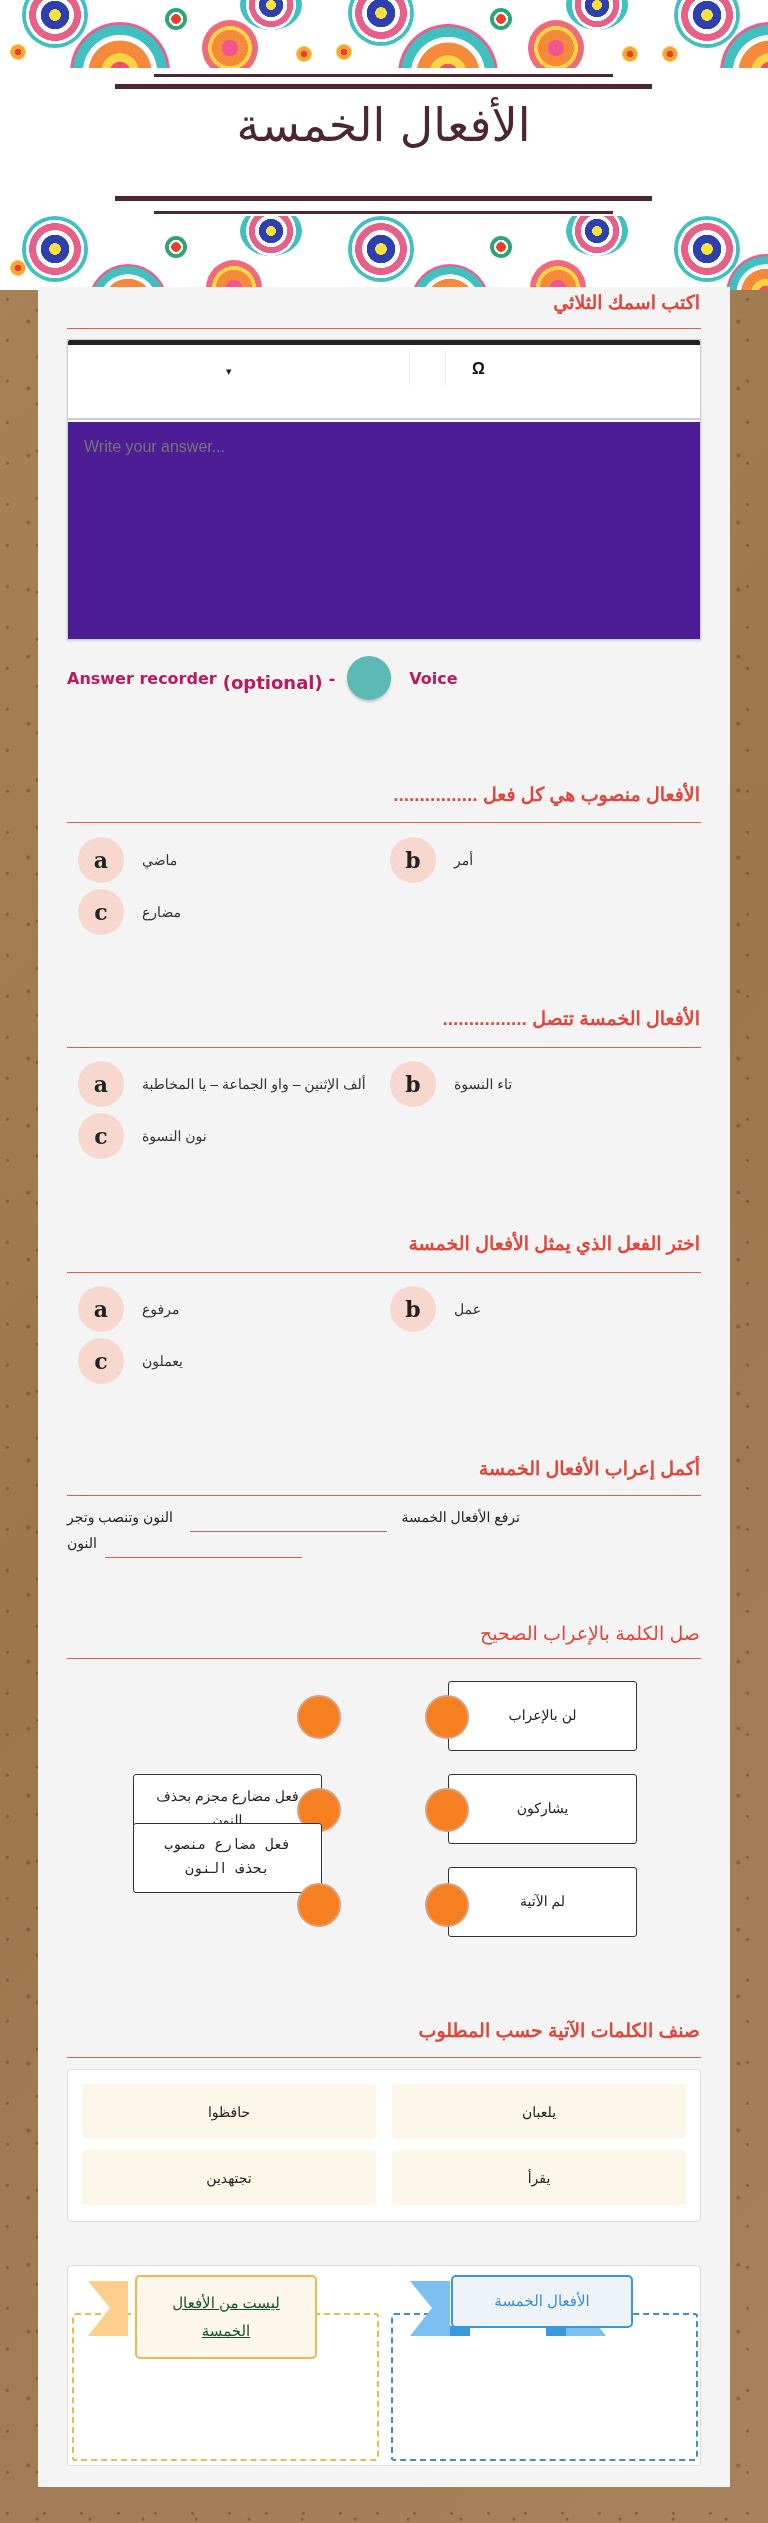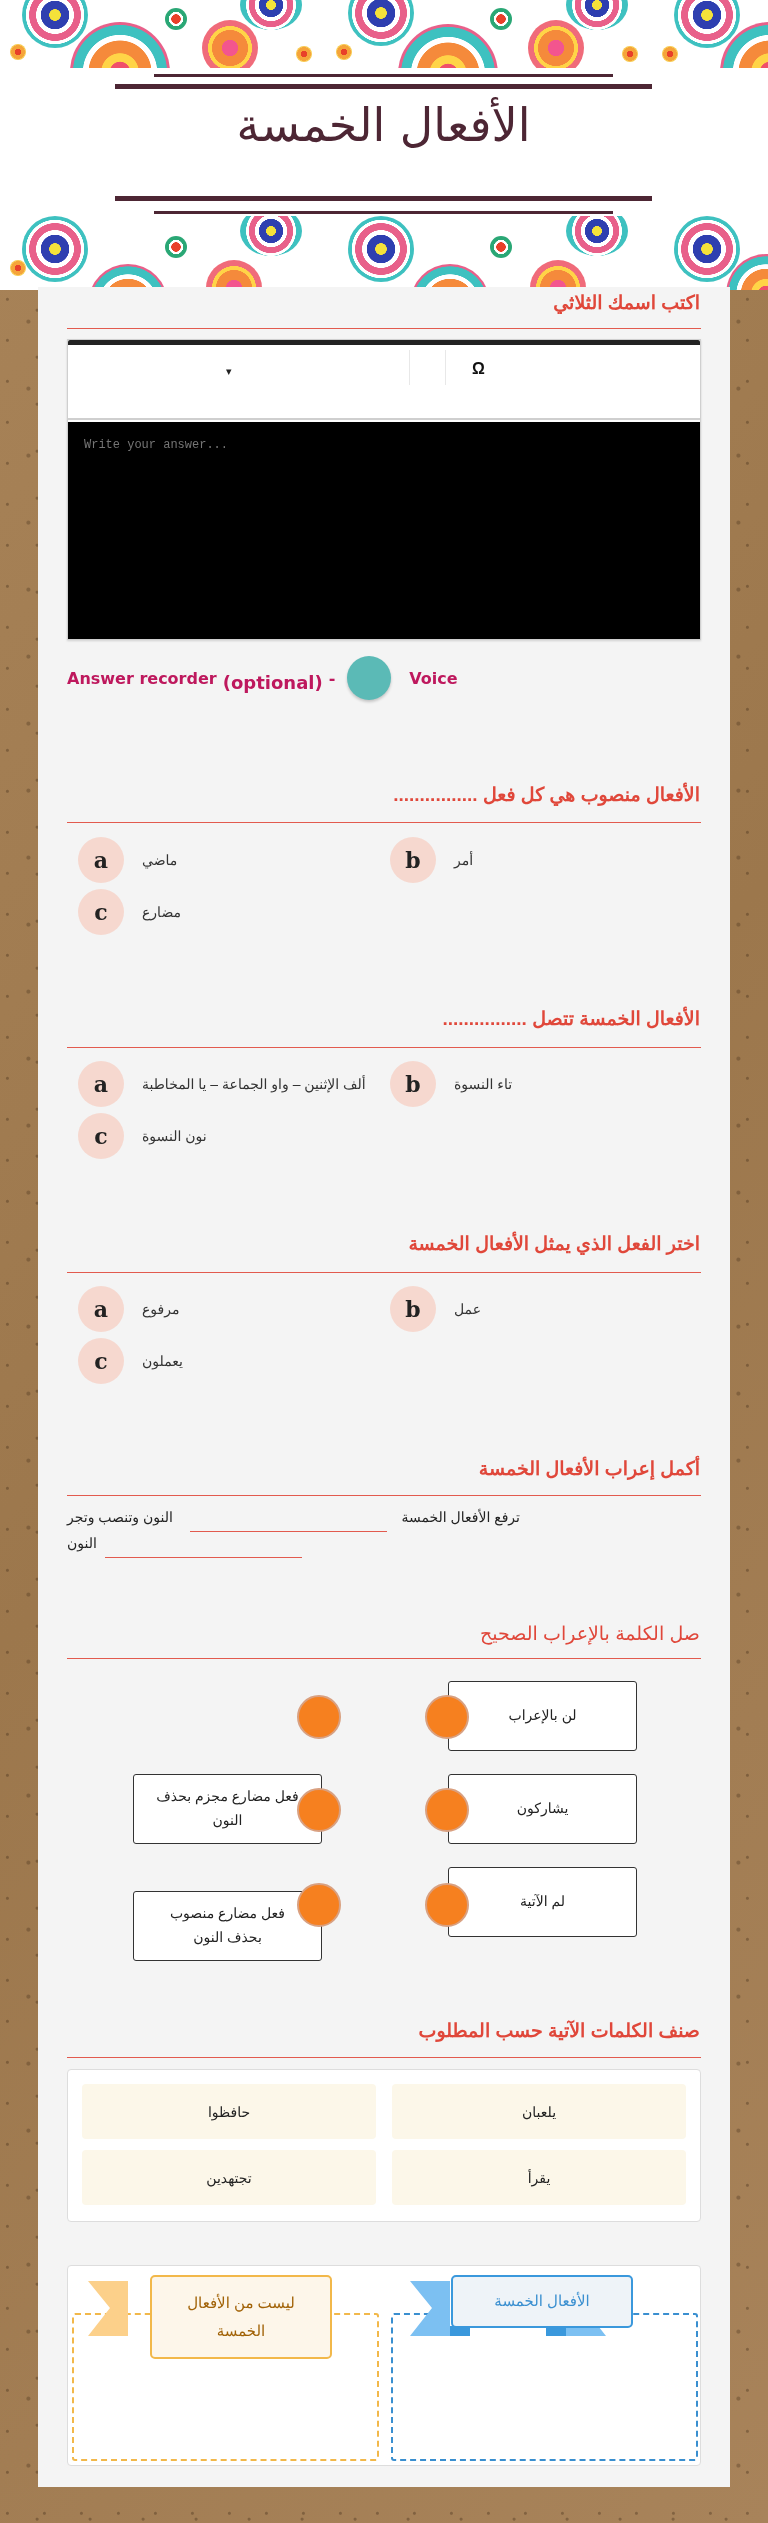--- a/index.html
+++ b/index.html
@@ -93,23 +93,23 @@
   .editor-topbar { height: 5px; background: #222; border-radius: 2px 2px 0 0; }
   .editor-toolbar { height: 75px; position: relative; border-bottom: 2px solid #cfcfcf; }
   .tb-caret {
     position: absolute; left: 158px; top: 20px; font-size: 11px; color: #222;
   }
   .tb-sep1 { position: absolute; left: 341px; top: 5px; width: 1px; height: 35px; background: #e8e8e8; }
   .tb-sep2 { position: absolute; left: 377px; top: 5px; width: 1px; height: 35px; background: #e8e8e8; }
   .tb-omega { position: absolute; left: 404px; top: 15px; font-size: 16px; font-weight: bold; color: #111; }
   .editor-input {
     position: absolute; left: 0; top: 82px; right: 0; bottom: 0;
-    padding: 16px 16px; font-size: 12px; color: #9a9a9a;
-    border: none; outline: none; resize: none; background: #000000;
-    font-family: Liberation Mono, monospace;
+    padding: 16px 16px; font-size: 16px; color: #9a9a9a;
+    border: none; outline: none; resize: none; background: #4c1d95;
+    font-family: Liberation Sans, sans-serif;
   }
 
   .recorder {
     position: absolute; left: 29px; top: 367px; height: 48px;
     display: flex; align-items: center; gap: 6px;
     font-family: "DejaVu Sans", sans-serif;
     font-weight: bold; font-size: 16px; color: #be185d;
   }
   .recorder .opt { font-size: 18px; margin-top: 8px; }
   .rec-btn {
@@ -178,21 +178,21 @@
   .bucket.blue { left: 323px; border-color: #3a8fd0; }
   .ribbon-tail {
     position: absolute; top: 15px; width: 196px; height: 55px;
   }
   .ribbon-label {
     position: absolute; top: 9px; width: 182px; height: 84px;
     border: 2px solid; border-radius: 5px;
     display: flex; align-items: center; justify-content: center; text-align: center;
     direction: rtl; font-size: 15px; line-height: 1.9; padding: 0 20px;
   }
-  .ribbon-label.orange { left: 82px; border-color: #f2b84a; background: #fdf6ea; color: #a16207; }
+  .ribbon-label.orange { left: 67px; border-color: #f2b84a; background: #fdf6ea; color: #14532d; text-decoration: underline; }
   .ribbon-label.blue { left: 383px; height: 53px; border-color: #3a98dc; background: #eef3f8; color: #3a8fd0; }
 </style>
 </head>
 <body>
 
 <div class="banner">
   <div class="pattern-strip top">
     <div class="medal a" style="left:22px;top:-18px;width:66px;height:66px;"></div>
     <div class="medal e" style="left:165px;top:8px;"></div>
     <div class="medal a" style="left:240px;top:-20px;width:62px;height:50px;"></div>
@@ -321,21 +321,21 @@
 
   <div class="match-dot" style="left:259px;top:1408px;"></div>
   <div class="match-box" style="left:410px;top:1394px;">لن بالإعراب</div>
   <div class="match-dot" style="left:387px;top:1408px;"></div>
 
   <div class="match-box" style="left:95px;top:1487px;">فعل مضارع مجزم بحذف النون</div>
   <div class="match-dot" style="left:259px;top:1501px;"></div>
   <div class="match-box" style="left:410px;top:1487px;">يشاركون</div>
   <div class="match-dot" style="left:387px;top:1501px;"></div>
 
-  <div class="match-box" style="left:95px;top:1604px;">فعل مضارع منصوب بحذف النون</div>
+  <div class="match-box" style="left:95px;top:1536px;font-family:Liberation Mono, monospace;">فعل مضارع منصوب بحذف النون</div>
   <div class="match-dot" style="left:259px;top:1596px;"></div>
   <div class="match-box" style="left:410px;top:1580px;">لم الآتية</div>
   <div class="match-dot" style="left:387px;top:1596px;"></div>
 
   <div class="q-title" style="top:1732px;">صنف الكلمات الآتية حسب المطلوب</div>
   <div class="q-rule" style="top:1770px;"></div>
 
   <div class="classify-pool">
     <div class="chip" style="left:324px;top:14px;">يلعبان</div>
     <div class="chip" style="left:14px;top:14px;">حافظوا</div>

